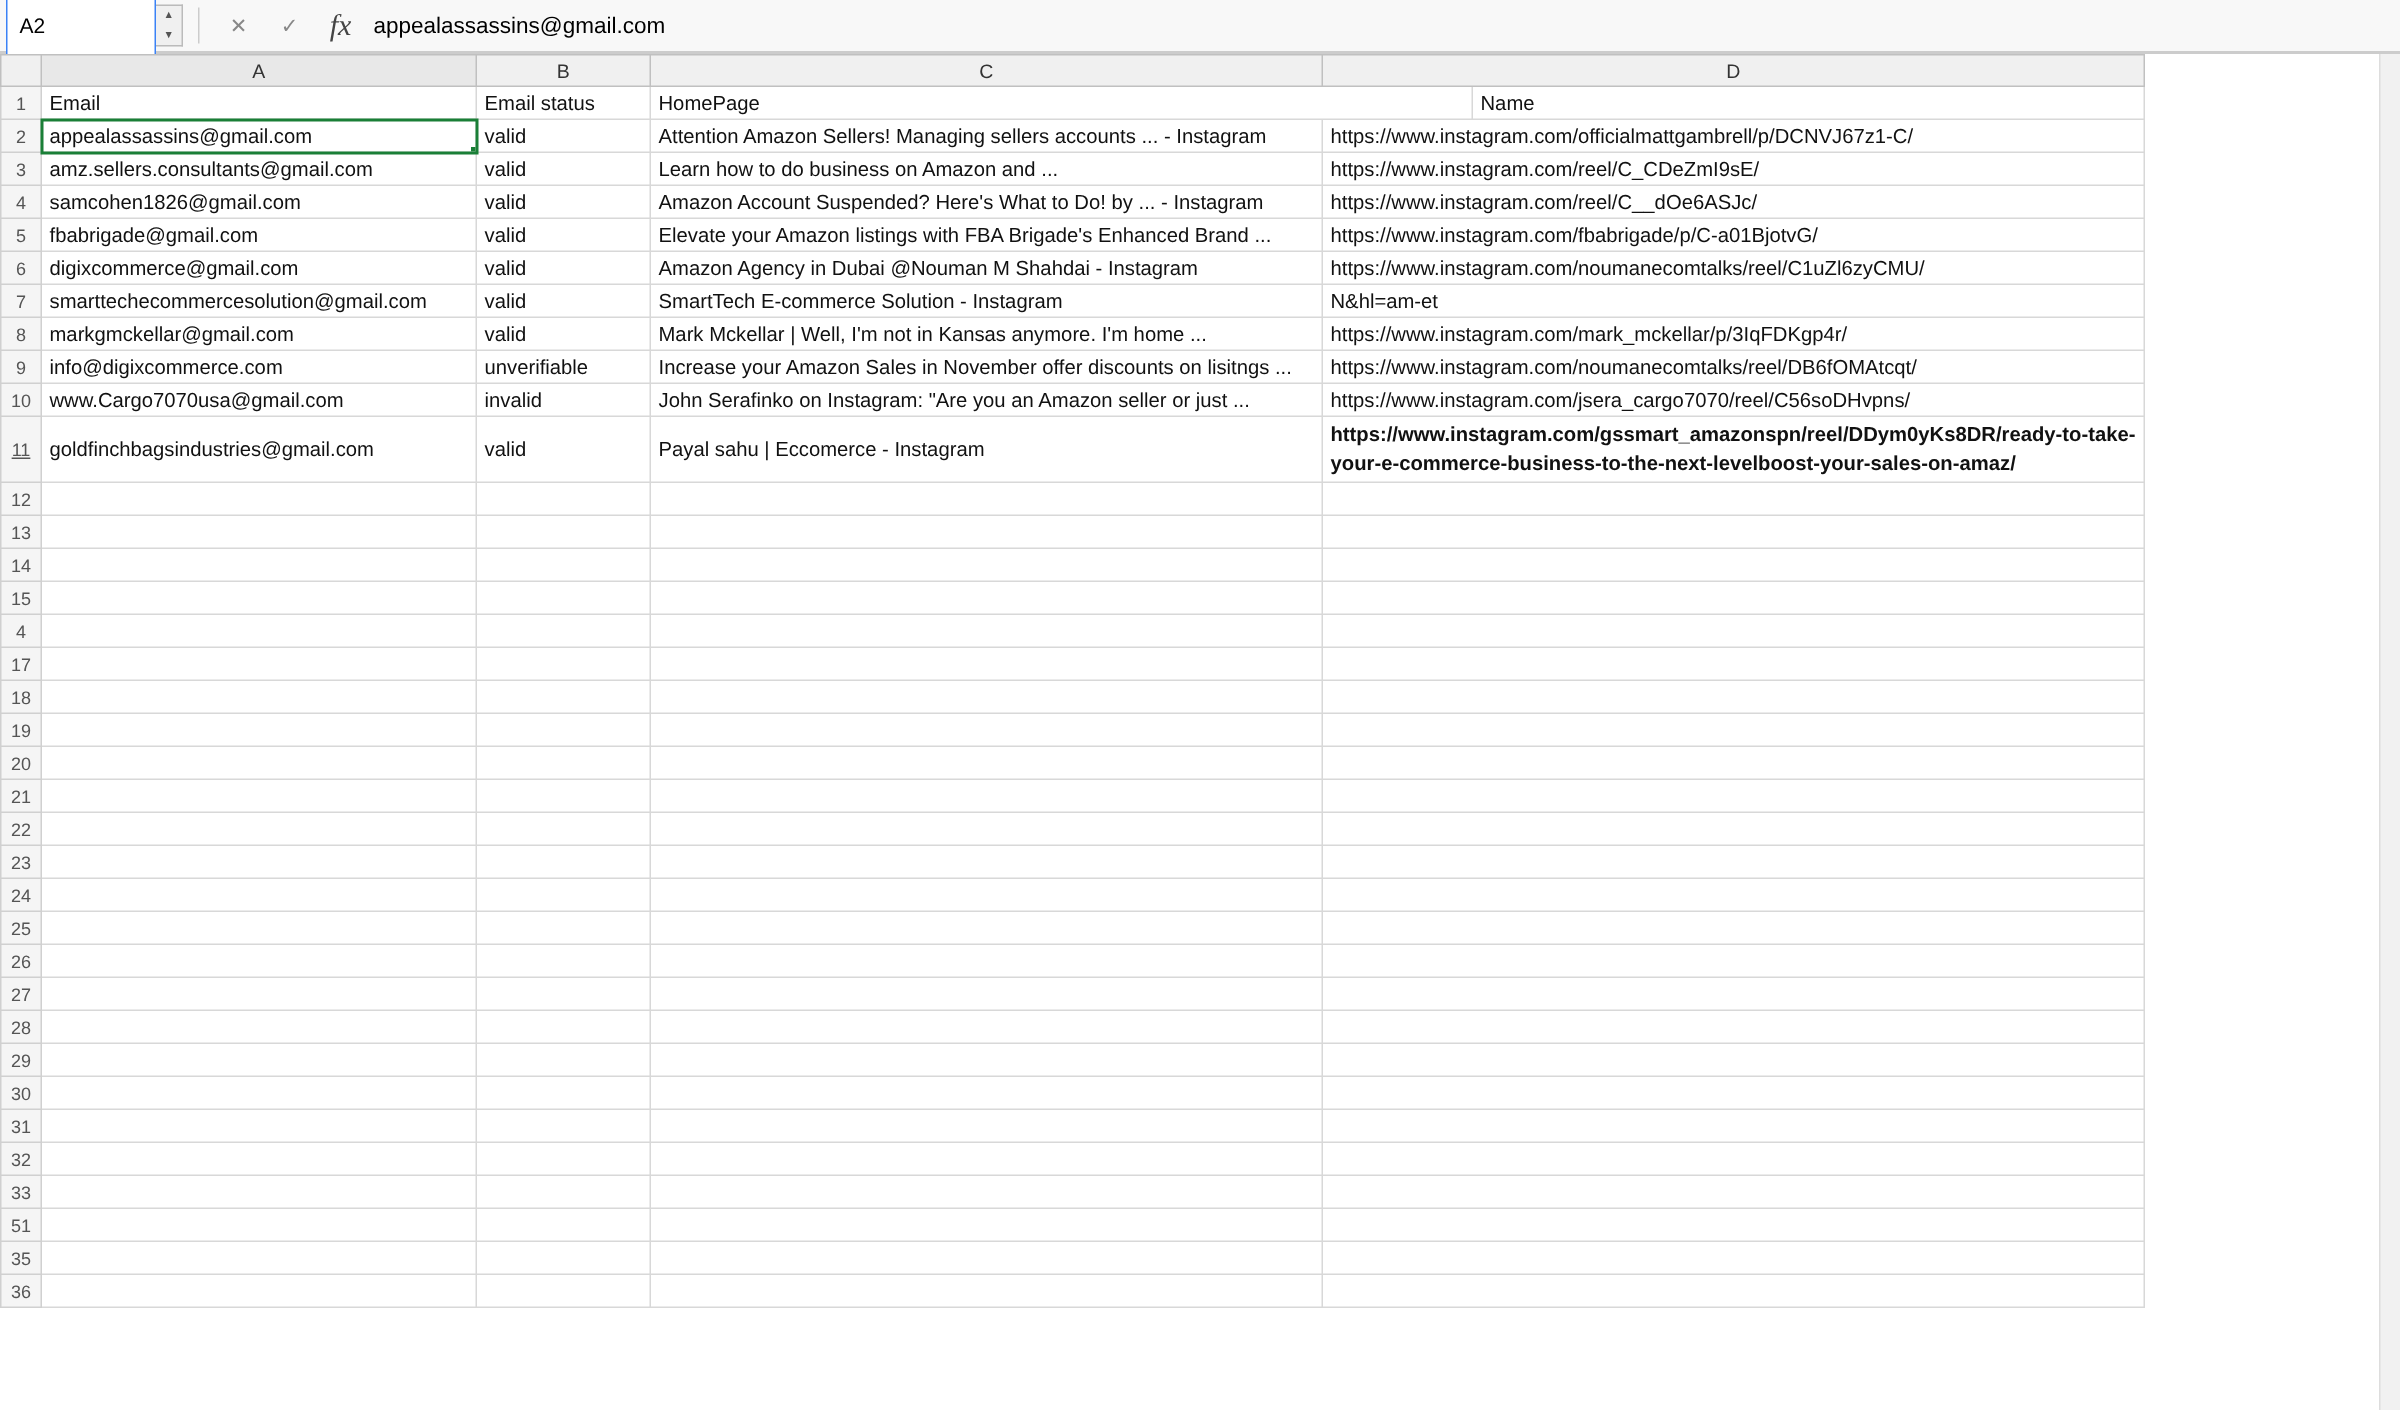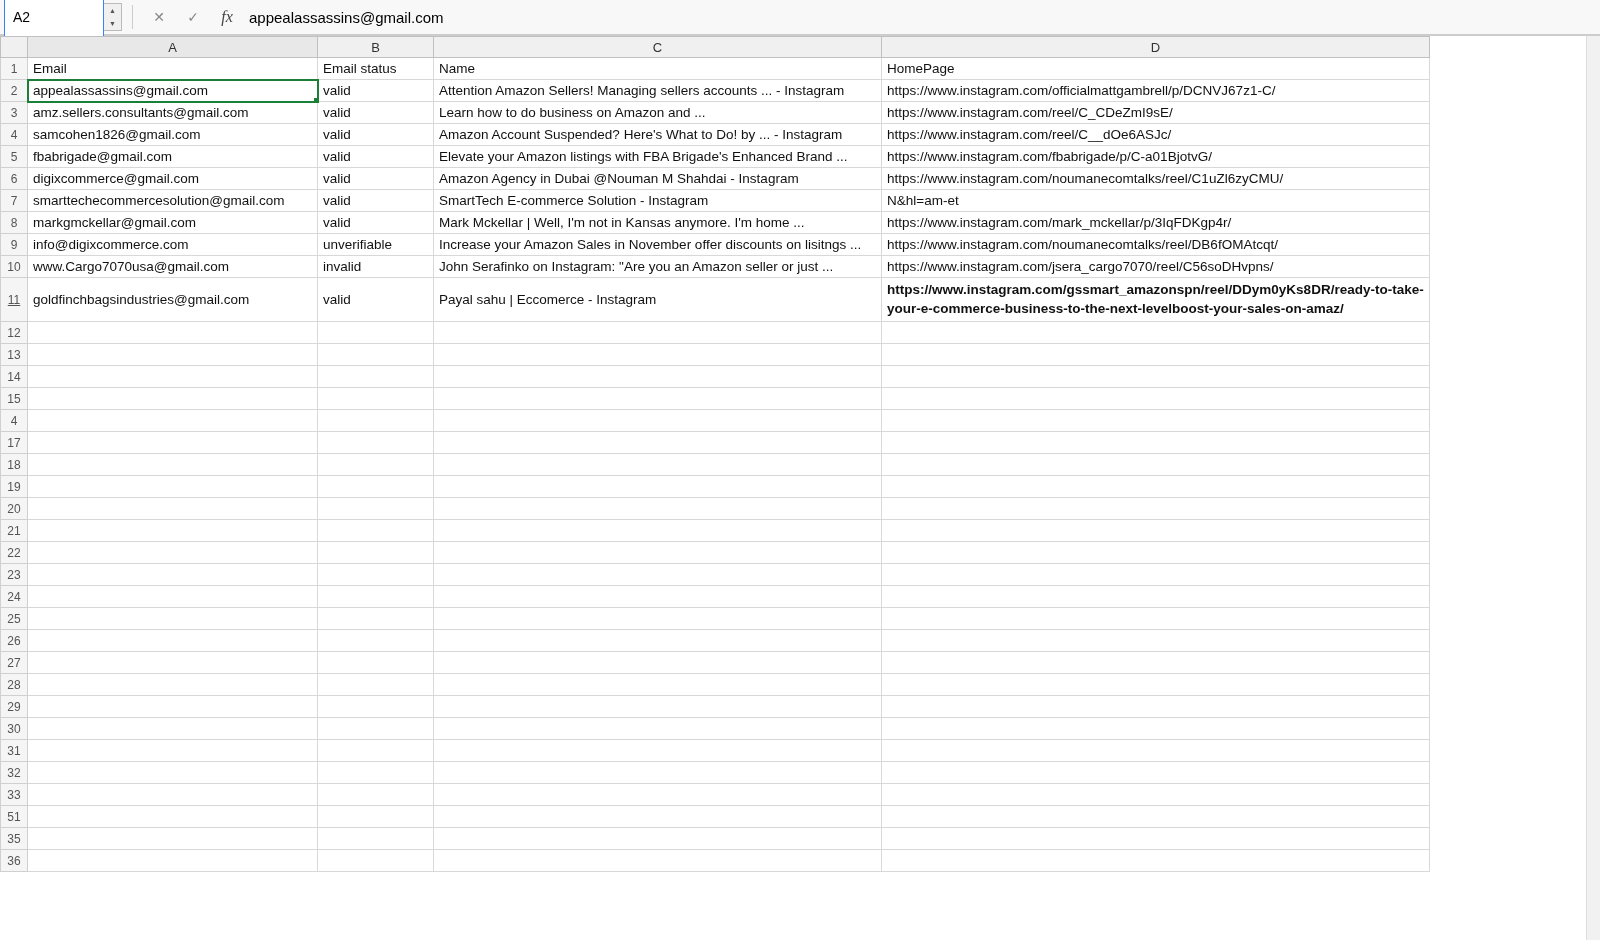--- a/index.html
+++ b/index.html
@@ -8,21 +8,21 @@
     display:flex; align-items:center; height:36px; border-bottom:2px solid #ccc;
     background:#f8f8f8;
   }
   .name-box {
     width:100px; height:44px; margin:4px 0 4px 4px; background:#fff; border:1px solid #3b82f6;
     display:flex; align-items:center; padding:0 8px; font-size:14px;
   }
   .stepper { width:18px; height:28px; display:flex; flex-direction:column; background:#f0f0f0; border:1px solid #bbb; border-left:none;}
   .stepper div{flex:1; display:flex;align-items:center;justify-content:center;font-size:7px;color:#555;}
   .fb-btn { width:28px;height:28px;display:flex;align-items:center;justify-content:center;margin-left:6px;color:#888;}
-  .fx { font-style:italic; font-family: "Times New Roman", serif; font-size:16px; color:#444;}
+  .fx { font-style:italic; font-family: "Times New Roman", serif; font-size:20px; color:#444;}
   .formula-input { flex:1; height:28px; border:none; background:transparent; font-size:15px; padding-left:8px; outline:none; font-family: -apple-system, Helvetica, Arial, sans-serif; }
   .sep { width:1px;height:24px;background:#ccc;margin:0 6px 0 10px;}
   .sheet { display:block; width:1600px;}
   .grid-row { display:flex; }
   .row-hdr { width:28px; min-width:28px; height:22px; border:1px solid #d0d0d0; border-top:none; display:flex; align-items:center; justify-content:center; font-size:12px; color:#555; background:#f5f5f5;}
   .col-hdr { height:22px; border:1px solid #c0c0c0; border-left:none; display:flex; align-items:center; justify-content:center; font-size:13px; color:#333; background:#f0f0f0;}
   .corner { width:28px;height:22px;background:#f0f0f0;border:1px solid #c0c0c0;}
   .cell { height:22px; border-right:1px solid #d8d8d8; border-bottom:1px solid #d8d8d8; padding:0 5px; display:flex; align-items:center; white-space:nowrap; overflow:hidden; font-size:13.5px; color:#111;}
   .colA{width:290px;min-width:290px;} .colB{width:116px;min-width:116px;} .colC{width:448px;min-width:448px;} .colD{width:548px;min-width:548px;}
   .col-hdr.colA{background:#e8e8e8;} 
@@ -61,22 +61,22 @@
     <div class="col-hdr colA">A</div>
     <div class="col-hdr colB">B</div>
     <div class="col-hdr colC">C</div>
     <div class="col-hdr colD">D</div>
   </div>
 
   <div class="grid-row">
     <div class="row-hdr">1</div>
     <div class="cell colA">Email</div>
     <div class="cell colB">Email status</div>
+    <div class="cell colD">HomePage</div>
     <div class="cell colC">Name</div>
-    <div class="cell colD">HomePage</div>
   </div>
 
   <div id="data-rows">
       <div class="grid-row">
         <div class="row-hdr">2</div>
         <div class="cell colA sel sel-handle">appealassassins@gmail.com</div>
         <div class="cell colB">valid</div>
         <div class="cell colC">Attention Amazon Sellers! Managing sellers accounts ... - Instagram</div>
         <div class="cell colD">https://www.instagram.com/officialmattgambrell/p/DCNVJ67z1-C/</div>
       </div>

